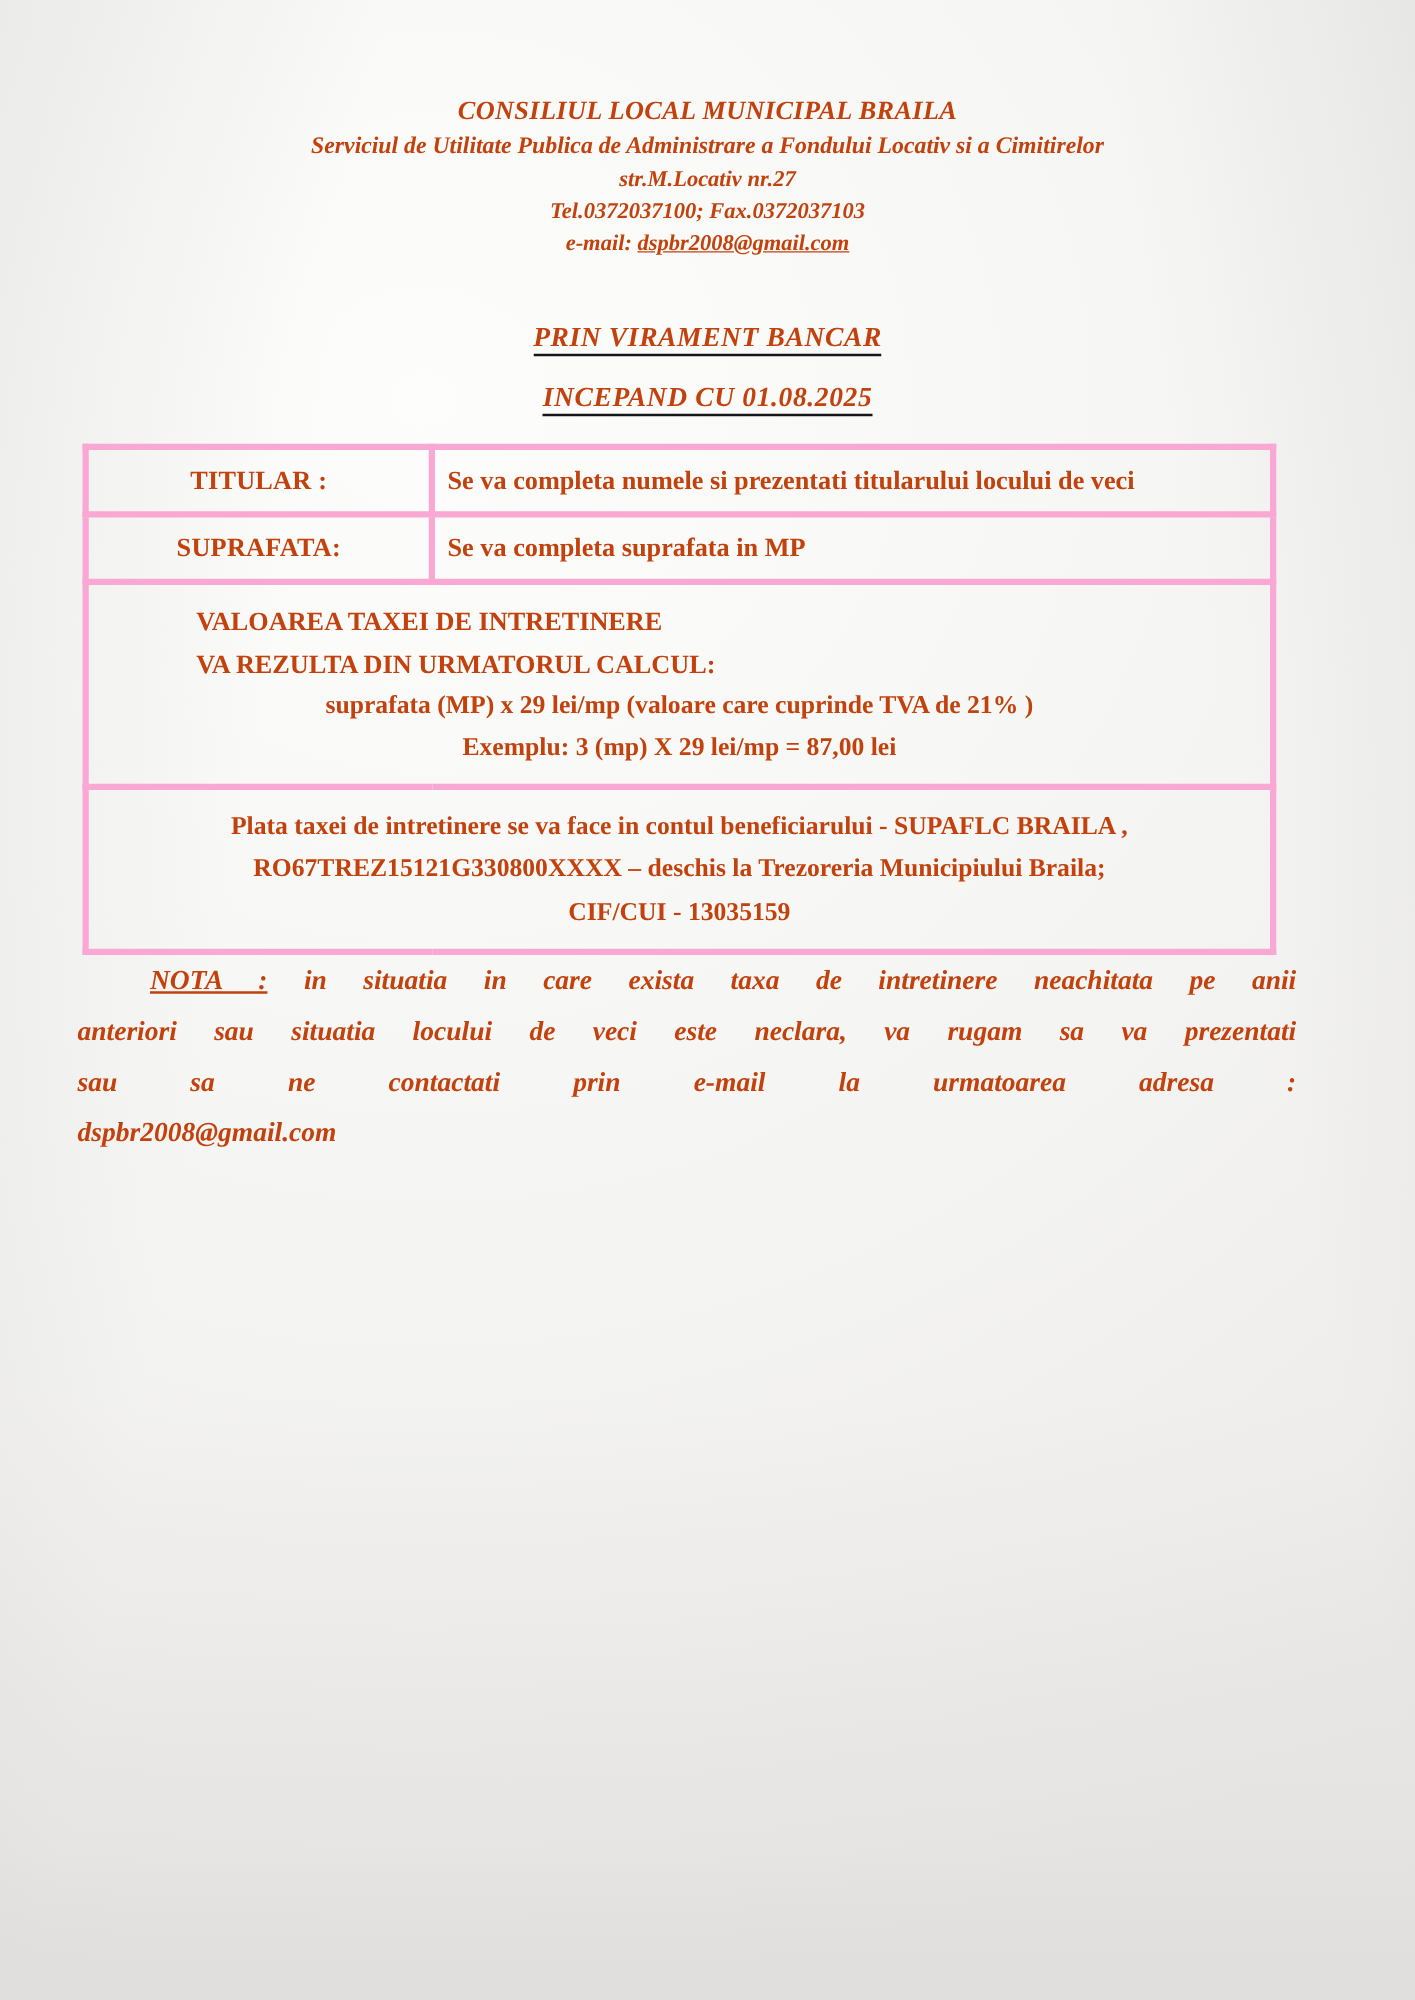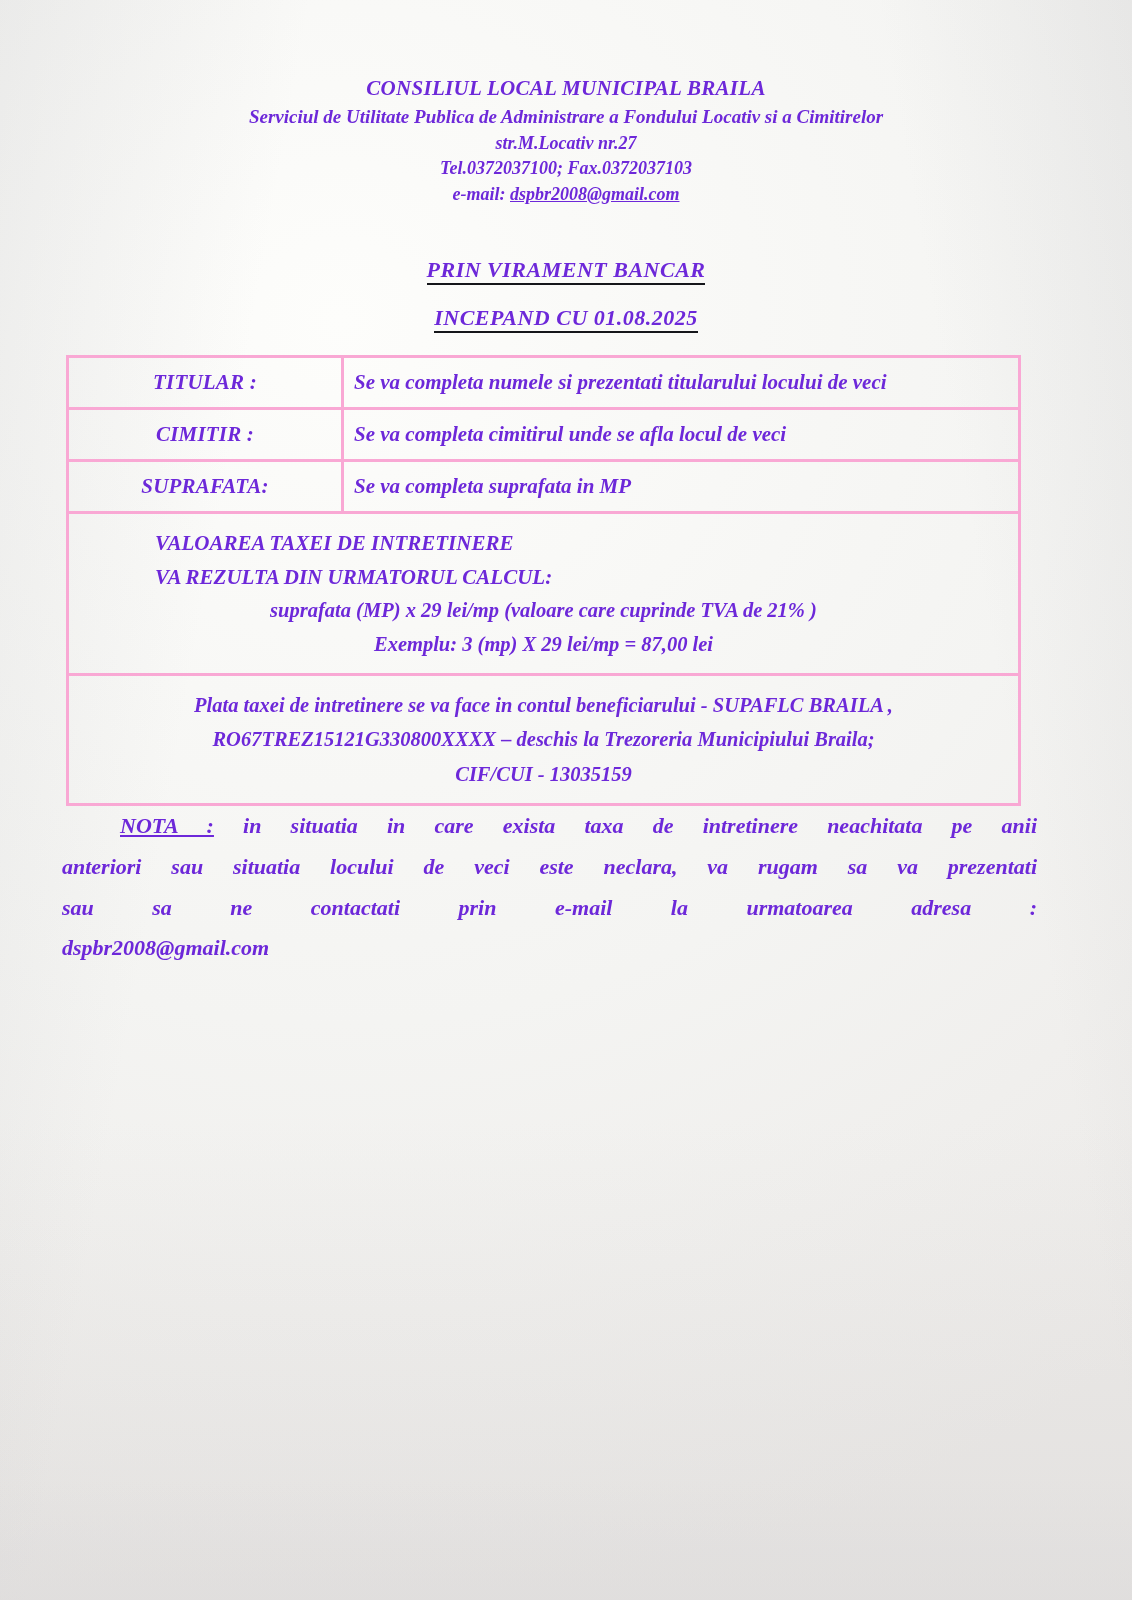--- a/index.html
+++ b/index.html
@@ -38,21 +38,21 @@
     left: 0; right: 0; bottom: 0;
     height: 120px;
     background: linear-gradient(180deg, rgba(236,234,233,0) 0%, rgba(222,220,220,0.55) 100%);
     pointer-events: none;
   }
 
   .content {
     position: relative;
     z-index: 2;
     padding: 74px 60px 0 60px;
-    color: #6d28d9;
+    color: #c2410c;
   }
 
   
   .letterhead {
     text-align: center;
     line-height: 1.42;
   }
   .lh-line-1 {
     font-size: 21px;
     font-style: italic;
@@ -101,24 +101,23 @@
 
   
   table.form {
     margin-top: 18px;
     width: 955px;
     margin-left: 6px;
     border-collapse: collapse;
     table-layout: fixed;
   }
   table.form td {
-    border: 3px solid #f9a8d4;
+    border: 5px solid #f9a8d4;
     padding: 12px 10px;
     vertical-align: middle;
-    font-style: italic;
     font-size: 21px;
   }
   td.label {
     width: 252px;
     text-align: center;
     font-weight: 700;
     font-size: 21px;
     letter-spacing: 0.2px;
   }
   td.value {
@@ -208,24 +207,20 @@
     <div class="title-row t3"><span>INCEPAND CU 01.08.2025</span></div>
   </div>
 
   <table class="form">
     <tbody>
       <tr>
         <td class="label">TITULAR :</td>
         <td class="value">Se va completa numele si prezentati titularului locului de veci</td>
       </tr>
       <tr>
-        <td class="label">CIMITIR :</td>
-        <td class="value">Se va completa cimitirul  unde se afla locul de veci</td>
-      </tr>
-      <tr>
         <td class="label">SUPRAFATA:</td>
         <td class="value">Se va completa suprafata in MP</td>
       </tr>
       <tr>
         <td class="wide" colspan="2">
           <span class="l ind-left">VALOAREA TAXEI DE INTRETINERE</span>
           <span class="l ind-left">VA  REZULTA DIN URMATORUL CALCUL:</span>
           <span class="l small">suprafata (MP) x 29 lei/mp (valoare care cuprinde TVA de 21% )</span>
           <span class="l small">Exemplu: 3 (mp) X 29 lei/mp = 87,00 lei</span>
         </td>

